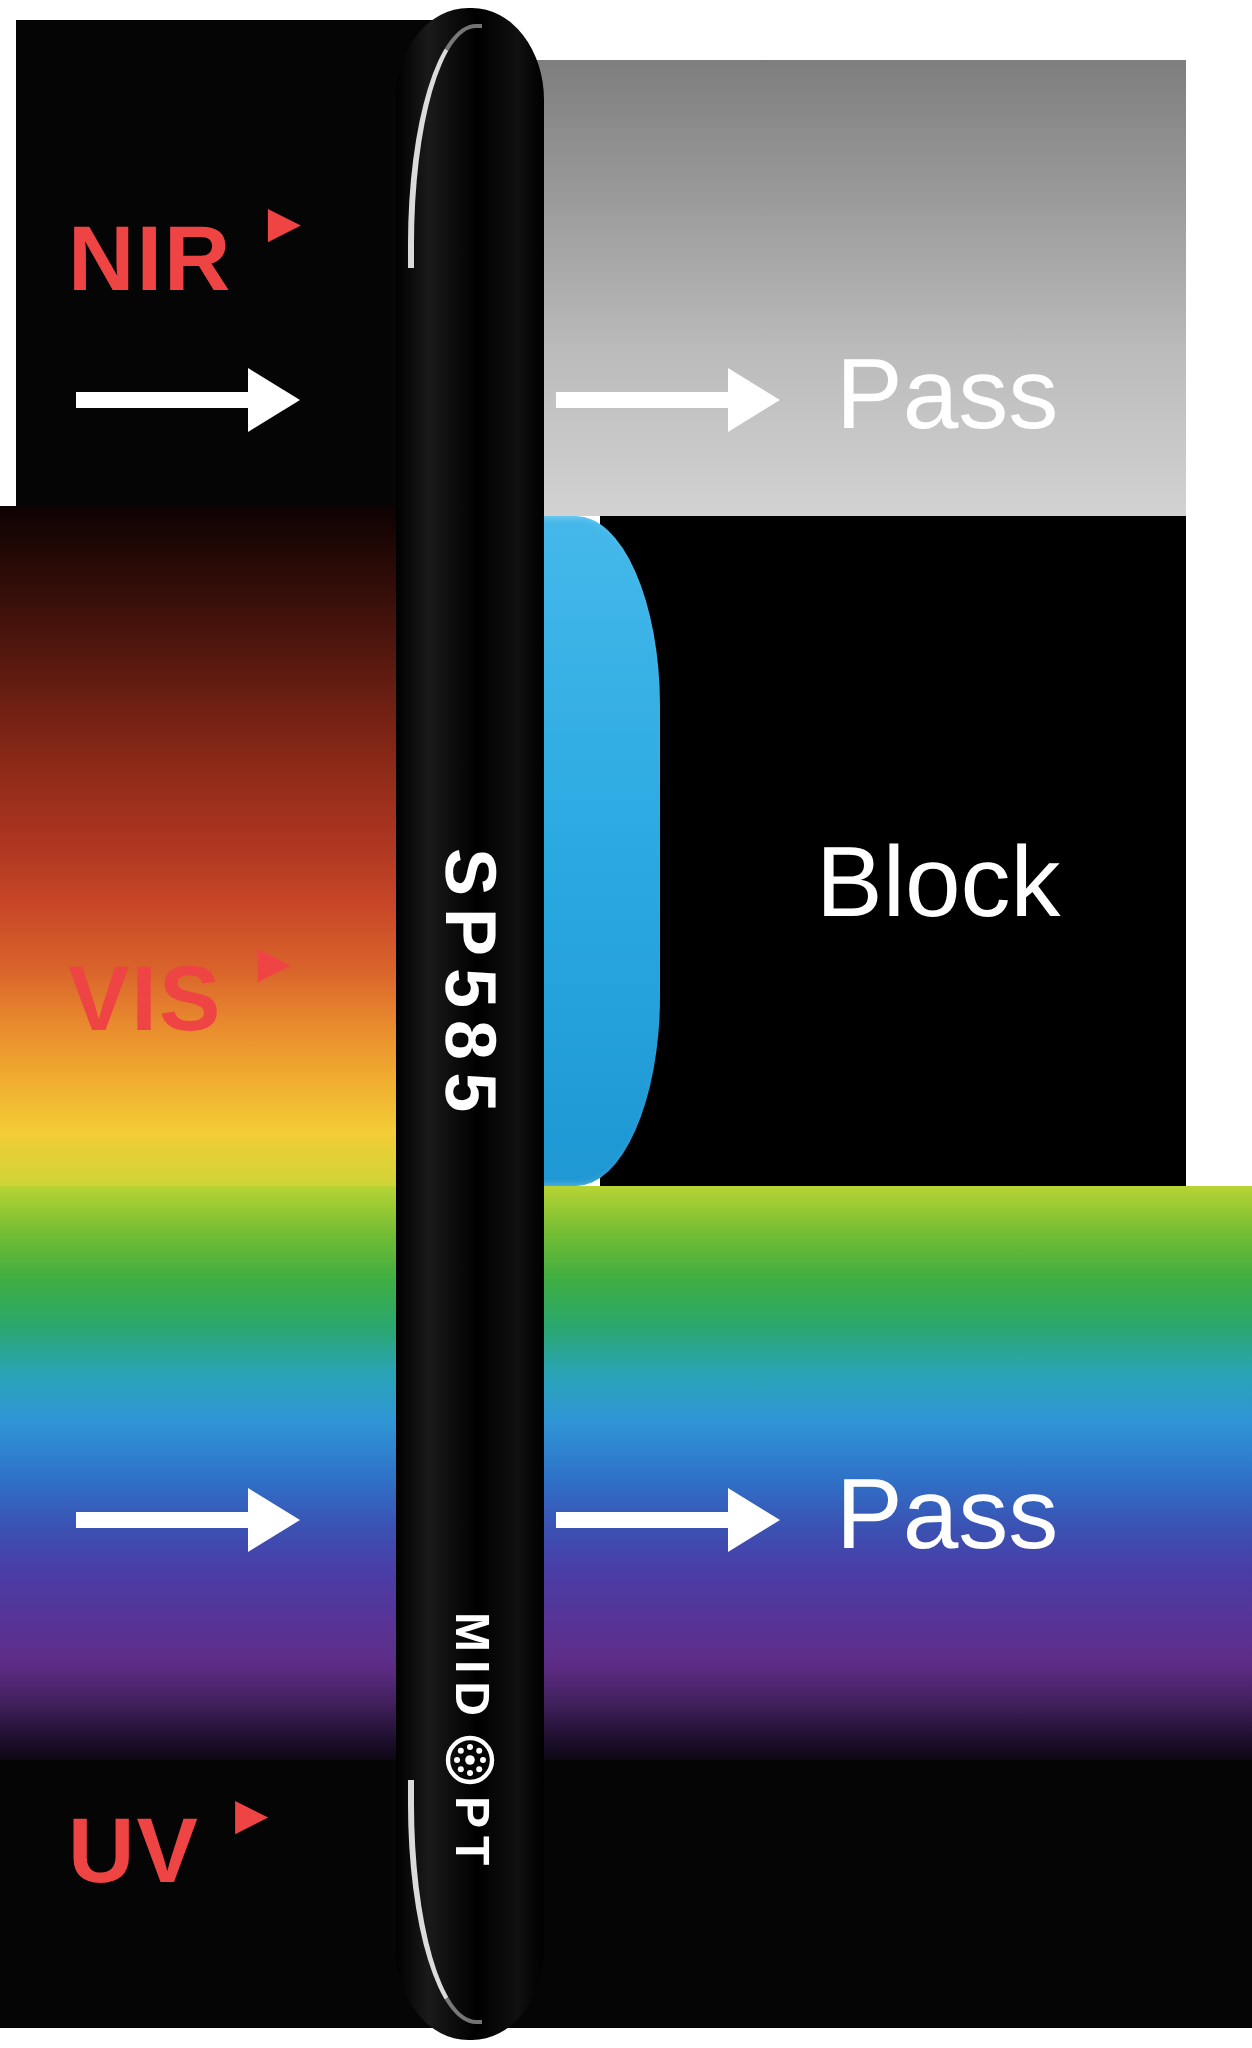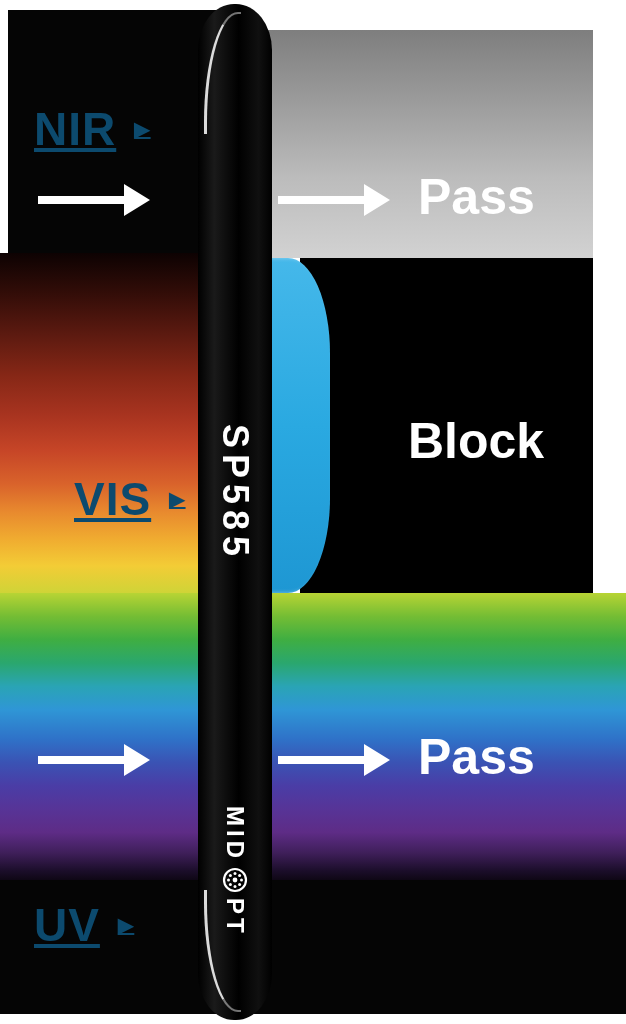--- a/index.html
+++ b/index.html
@@ -93,48 +93,47 @@
   }
   .brand-part {
     writing-mode: vertical-rl;
     color: #ffffff; font-weight: bold;
     font-size: 24px; letter-spacing: 4px;
     white-space: nowrap;
   }
 
   
   .beam-label {
-    position: absolute; color: #0c4a6e;
+    position: absolute; color: #ef4444;
     font-weight: bold; font-size: 46px; letter-spacing: 1px;
-    display: flex; align-items: center; gap: 18px;
+    display: flex; gap: 18px;
     z-index: 3;
-    text-decoration: underline;
   }
   .beam-label .pointer { font-size: 20px; line-height: 1; }
   .result-label {
     position: absolute; color: #ffffff;
-    font-size: 50px; font-weight: 700;
+    font-size: 50px; font-weight: 400;
     z-index: 3;
   }
 
   
   .arrow-right { position: absolute; width: 112px; height: 36px; z-index: 3; }
   .arrow-right .shaft {
     position: absolute; left: 0; top: 14px; width: 88px; height: 8px; background: #ffffff;
   }
   .arrow-right .head {
     position: absolute; right: 0; top: 2px; width: 0; height: 0;
     border-top: 16px solid transparent;
     border-bottom: 16px solid transparent;
     border-left: 26px solid #ffffff;
   }
 
   .pos-label-nir { left: 34px; top: 102px; }
   .pos-arrow-nir { left: 38px; top: 182px; }
-  .pos-label-vis { left: 34px; top: 472px; margin-left: 40px; }
+  .pos-label-vis { left: 34px; top: 472px; }
   .pos-label-uv  { left: 34px; top: 898px; }
   .pos-arrow-pass-top { left: 278px; top: 182px; }
   .pos-text-pass-top  { left: 418px; top: 168px; }
   .pos-text-block     { left: 408px; top: 412px; }
   .pos-arrow-pass-bottom-left  { left: 38px;  top: 742px; }
   .pos-arrow-pass-bottom-right { left: 278px; top: 742px; }
   .pos-text-pass-bottom        { left: 418px; top: 728px; }
 </style>
 </head>
 <body>

